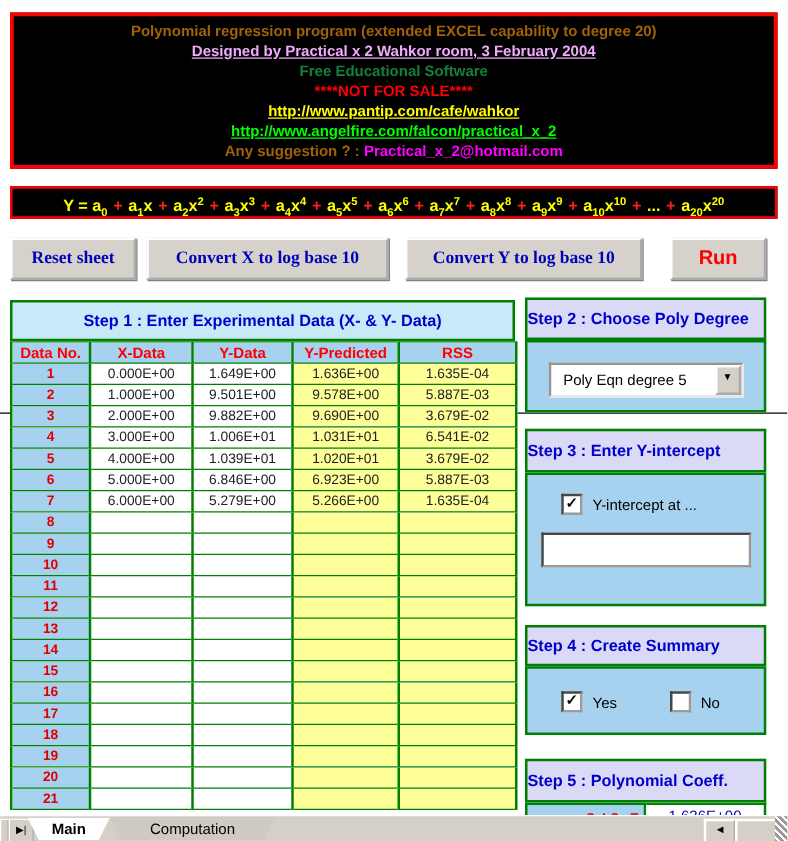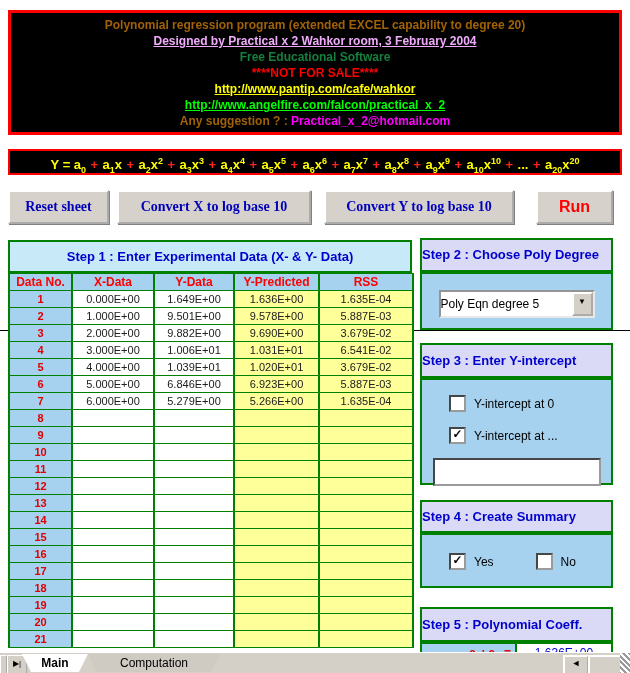--- a/index.html
+++ b/index.html
@@ -66,21 +66,21 @@
   #s5-cell-label{left:420px;top:642px;width:97px;height:24px;background:#a6d2f0;
           border:2px solid #008000;color:#e00000;font-weight:bold;font-size:12px;
           text-align:right;padding:2px 4px 0 0;z-index:1;}
   #s5-cell-value{left:517px;top:642px;width:96px;height:24px;background:#ffffff;
           border:2px solid #008000;border-left:none;color:#0000cc;font-size:12px;
           text-align:center;padding-top:2px;z-index:1;}
 
   
   .dropdown{margin:16px auto 0 auto;width:152px;height:24px;background:#ffffff;
           border:2px inset #e8e8e8;display:flex;align-items:center;}
-  .dropdown .dd-text{flex:1;font-size:12px;color:#000;}
+  .dropdown .dd-text{flex:1;font-size:12px;color:#000;padding-left:10px;}
   .dd-btn{width:17px;height:20px;background:#d4d0c8;border:2px outset #fff;
           font-size:8px;color:#000;text-align:center;line-height:16px;}
 
   
   .cb-row{display:flex;align-items:center;margin:15px 0 0 27px;}
   .checkbox{width:13px;height:13px;background:#ffffff;border:2px inset #9a9a9a;
           font-size:12px;line-height:11px;text-align:center;color:#000;font-weight:bold;}
   .cb-label{font-size:12px;color:#000;margin-left:8px;}
   .text-input{display:block;margin:14px auto 0 auto;width:160px;height:22px;
           background:#ffffff;border:2px inset #9a9a9a;}
@@ -306,24 +306,20 @@
 <div id="s2-body" class="abs p-body">
   <div class="dropdown">
     <span class="dd-text">Poly Eqn degree 5</span>
     <span class="dd-btn">▼</span>
   </div>
 </div>
 
 <div id="s3-head" class="abs p-head">Step 3 : Enter Y-intercept</div>
 <div id="s3-body" class="abs p-body">
   <div class="cb-row">
-    <span class="checkbox"></span>
-    <span class="cb-label">Y-intercept at 0</span>
-  </div>
-  <div class="cb-row">
     <span class="checkbox">✓</span>
     <span class="cb-label">Y-intercept at ...</span>
   </div>
   <input class="text-input" value="" style="">
 </div>
 
 <div id="s4-head" class="abs p-head">Step 4 : Create Summary</div>
 <div id="s4-body" class="abs p-body">
   <div id="s4-row">
     <span class="checkbox">✓</span>

